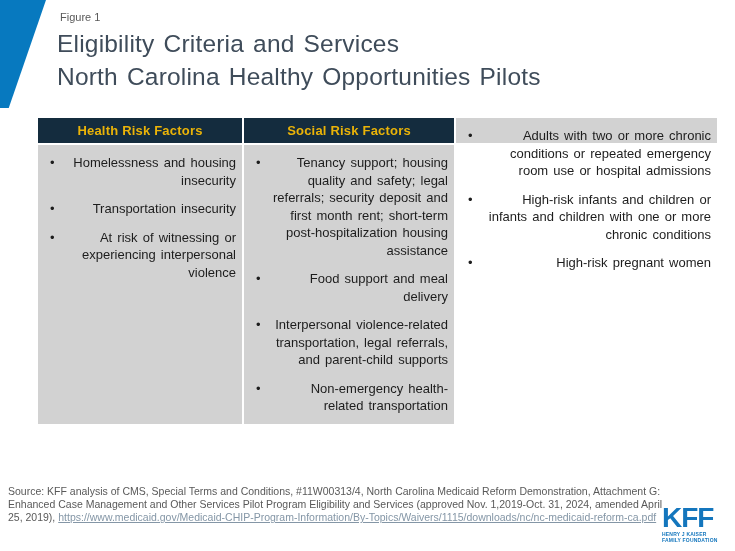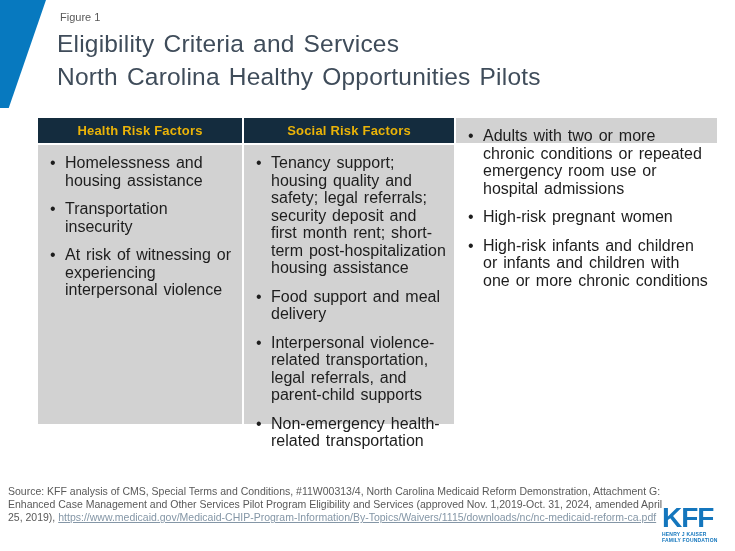--- a/index.html
+++ b/index.html
@@ -53,25 +53,26 @@
     letter-spacing: 0.2px;
   }
   .td {
     background: #d2d2d2;
     padding: 9px 6px 6px 10px;
   }
   .td ul { list-style: none; }
   .td li {
     position: relative;
     padding-left: 17px;
-    font-size: 16px;
+    font-size: 13px;
     line-height: 17.5px;
     color: #1d1d1d;
     word-spacing: 1.5px;
     margin-bottom: 11px;
+    text-align: right;
   }
   .td li::before {
     content: "\2022";
     position: absolute; left: 2px; top: 0;
     color: #1d1d1d;
   }
   
   .source {
     position: absolute; left: 8px; top: 485px;
     width: 658px;
@@ -118,28 +119,28 @@
     <div>North Carolina Healthy Opportunities Pilots</div>
   </div>
 
   <div class="table">
     <div class="th">Health Risk Factors</div>
     <div class="th">Social Risk Factors</div>
 
     <div class="td">
       <ul>
         <li>Adults with two or more chronic conditions or repeated emergency room use or hospital admissions</li>
+        <li>High-risk infants and children or infants and children with one or more chronic conditions</li>
         <li>High-risk pregnant women</li>
-        <li>High-risk infants and children or infants and children with one or more chronic conditions</li>
       </ul>
     </div>
 
     <div class="td">
       <ul>
-        <li>Homelessness and housing assistance</li>
+        <li>Homelessness and housing insecurity</li>
         <li>Transportation insecurity</li>
         <li>At risk of witnessing or experiencing interpersonal violence</li>
       </ul>
     </div>
 
     <div class="td">
       <ul>
         <li>Tenancy support; housing quality and safety; legal referrals; security deposit and first month rent; short-term post-hospitalization housing assistance</li>
         <li>Food support and meal delivery</li>
         <li>Interpersonal violence-related transportation, legal referrals, and parent-child supports</li>

